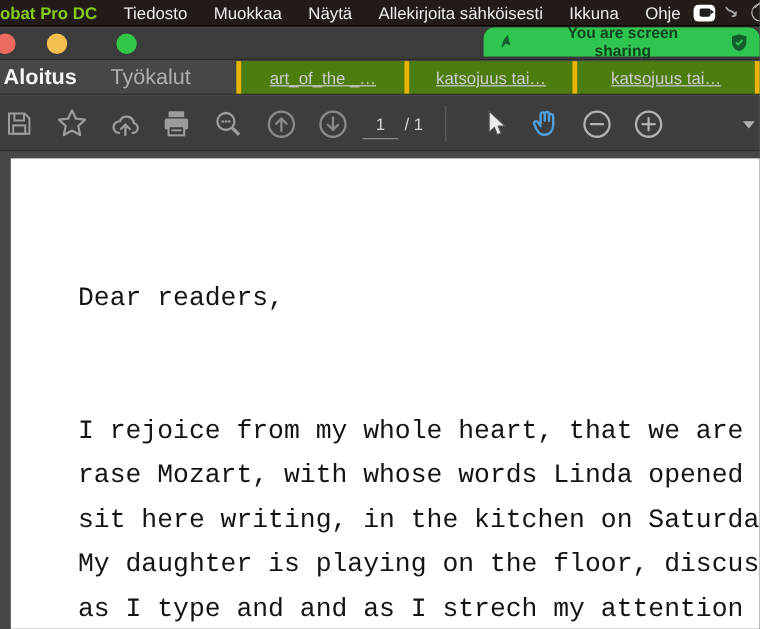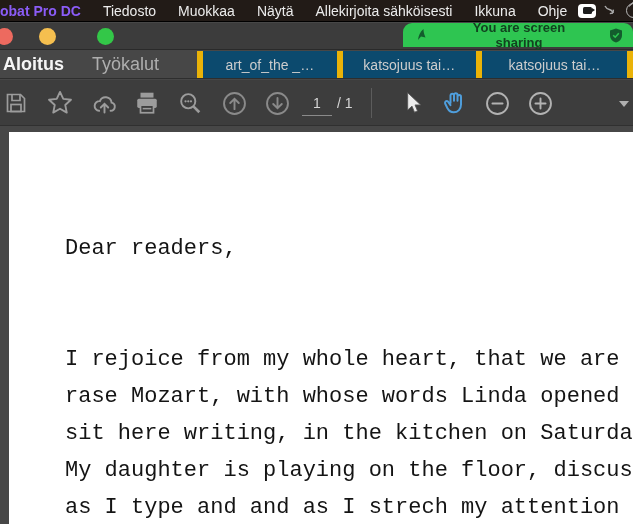--- a/index.html
+++ b/index.html
@@ -3,21 +3,21 @@
 <meta charset="utf-8">
 <style>
   * { margin:0; padding:0; box-sizing:border-box; }
   html,body { width:633px; height:524px; overflow:hidden; background:#474747;
               font-family:"Liberation Sans", sans-serif; }
 
   
   .menubar { position:absolute; left:0; top:0; width:633px; height:22px;
              background:#221b17; border-bottom:1px solid #000;
              display:flex; align-items:center; overflow:hidden; }
-  .menubar .appname { color:#8b5cf6; font-weight:bold; font-size:14px; margin-left:0px; white-space:nowrap; }
+  .menubar .appname { color:#84cc16; font-weight:bold; font-size:14px; margin-left:0px; white-space:nowrap; }
   .menubar .mitem { color:#ececec; font-size:14px; margin-left:22px; white-space:nowrap; }
   .menubar .mright { margin-left:auto; display:flex; align-items:center; gap:7px; padding-right:0; }
   .camicon { width:18px; height:14px; background:#fff; border-radius:4px;
              display:flex; align-items:center; justify-content:center; }
   .camicon .camglyph { width:9px; height:7px; background:#1d1d1d; border-radius:1.5px; position:relative; }
   .camicon .camglyph:after { content:""; position:absolute; right:-3px; top:1px;
              border-top:2.5px solid transparent; border-bottom:2.5px solid transparent;
              border-left:3.5px solid #1d1d1d; }
   .partialcircle { width:15px; height:15px; border:1.6px solid #b9b9b9; border-radius:50%;
              position:relative; margin-right:-8px; }
@@ -38,22 +38,22 @@
   .sharebanner .txt { color:#11431f; font-size:13px; font-weight:bold; flex:1; text-align:center; }
   .share-arrow { margin-left:12px; }
   .share-shield { margin-right:10px; }
 
   
   .tabbar { position:absolute; left:0; top:51px; width:633px; height:28px;
             background:#474747; display:flex; border-bottom:1px solid #2e2e2e; }
   .navtab { font-size:18px; display:flex; align-items:center; padding:0 14px; }
   .navtab.active { color:#f5f5f5; font-weight:bold; padding-left:3px; }
   .navtab.idle { color:#aeaeae; }
-  .doctab { background:#0c4a6e; border-left:6px solid #eab308; color:#cdcdcd; font-size:14px;
-            display:flex; align-items:center; justify-content:center; white-space:nowrap; overflow:hidden; }
+  .doctab { background:#4d7c0f; border-left:4px solid #eab308; color:#cdcdcd; font-size:14px;
+            display:flex; align-items:center; justify-content:center; white-space:nowrap; overflow:hidden;text-decoration:underline; }
   .doctab.t1 { width:145px; margin-left:24px; }
   .doctab.t2 { width:145px; }
   .doctab.t3 { width:157px; }
   .doctab.t4 { flex:1; }
 
   
   .toolbar { position:absolute; left:0; top:80px; width:633px; height:46px;
              background:#3d3d3d; border-bottom:1px solid #303030; }
   .tbtn { position:absolute; top:0; height:46px; display:flex; align-items:center; justify-content:center; }
   .sep { position:absolute; left:371px; top:8px; width:1px; height:30px; background:#5c5c5c; }

